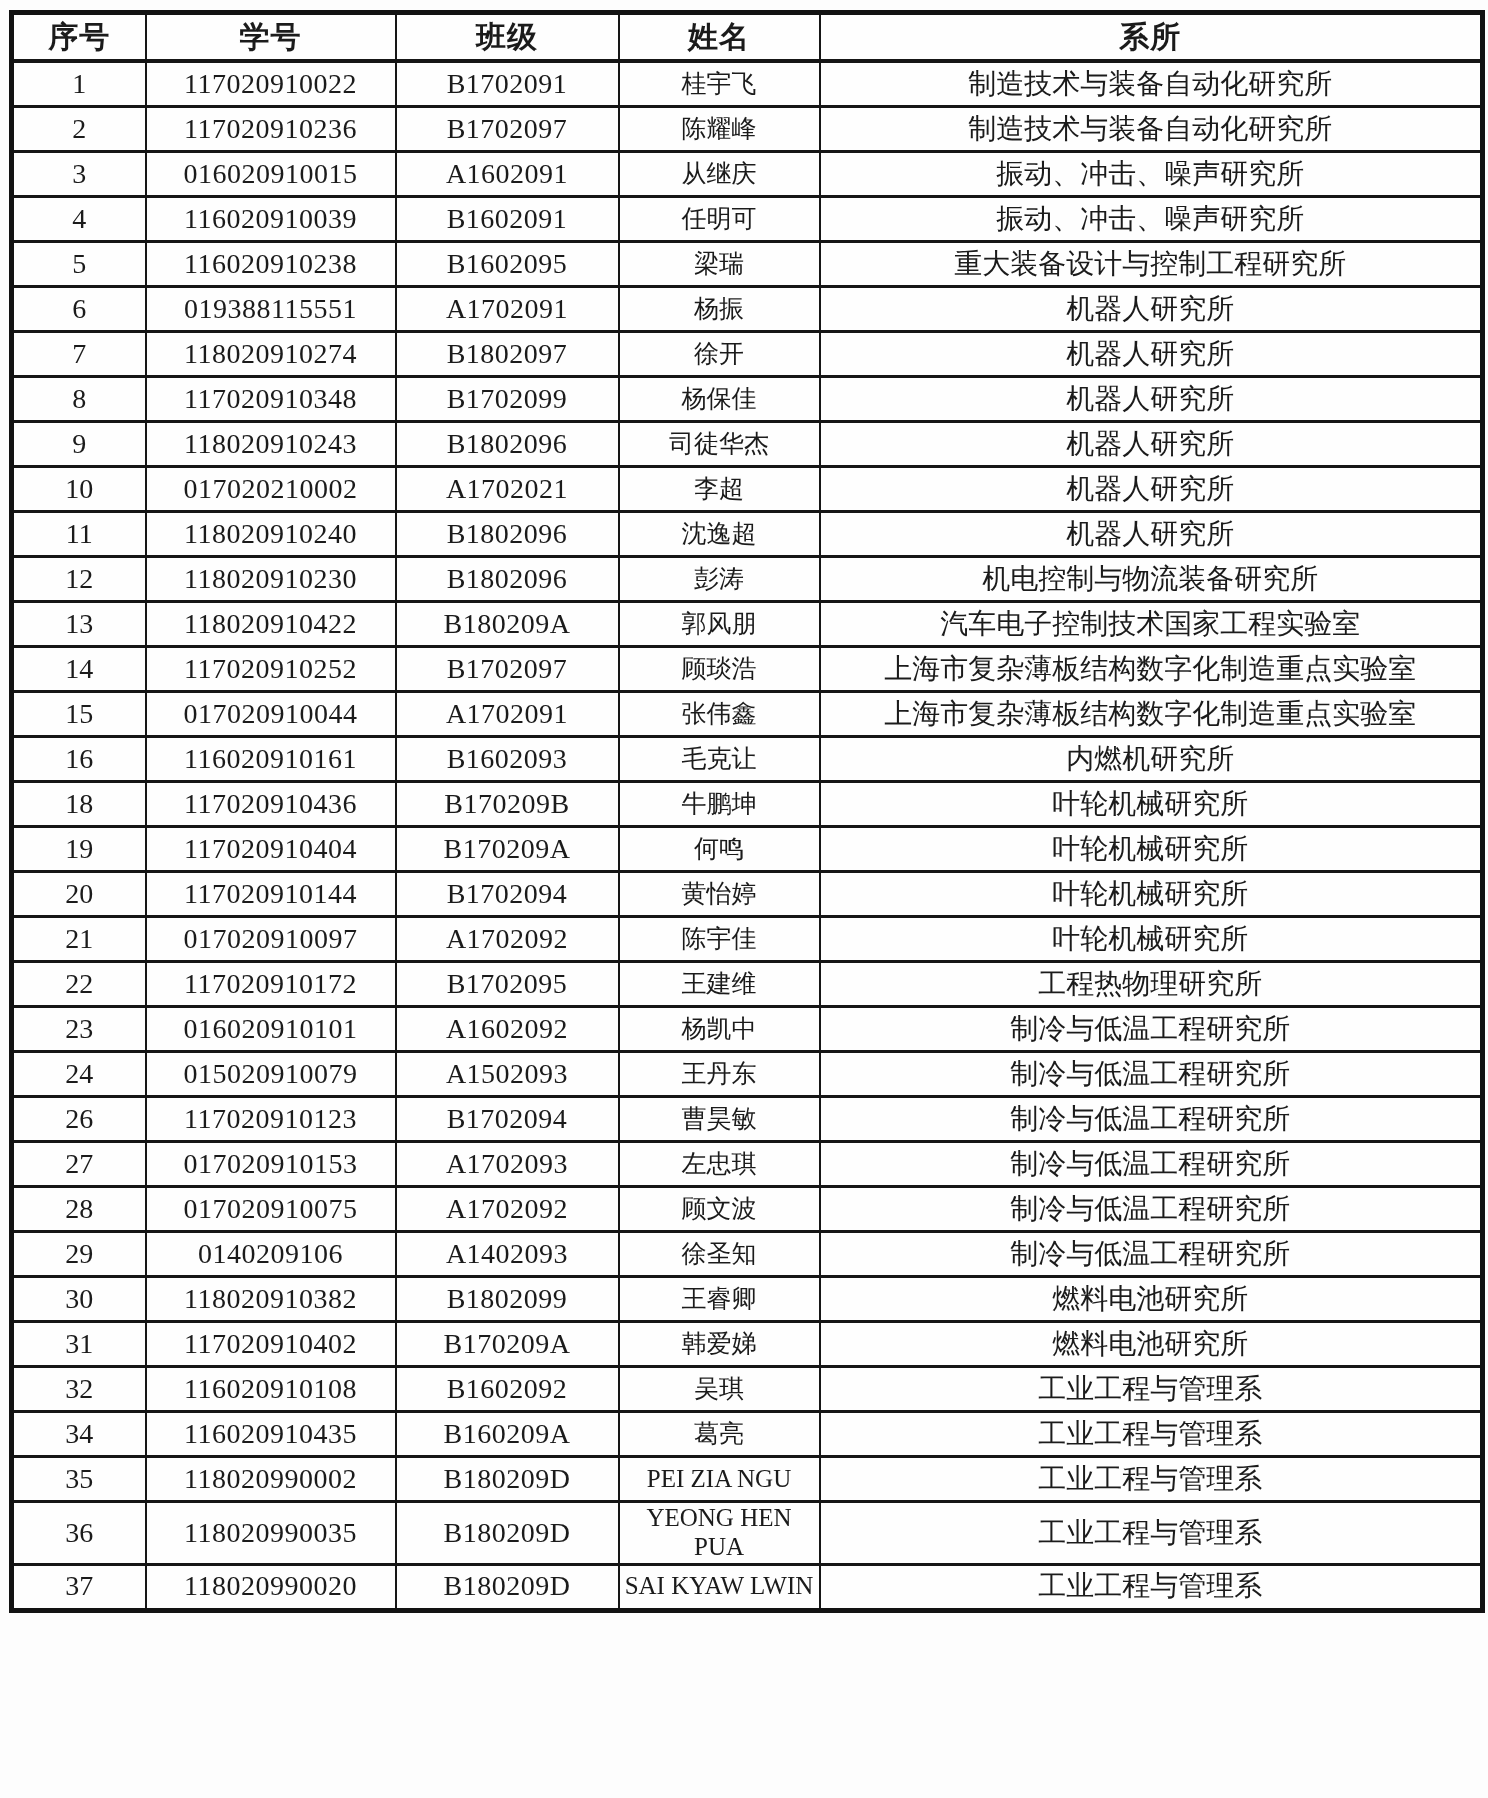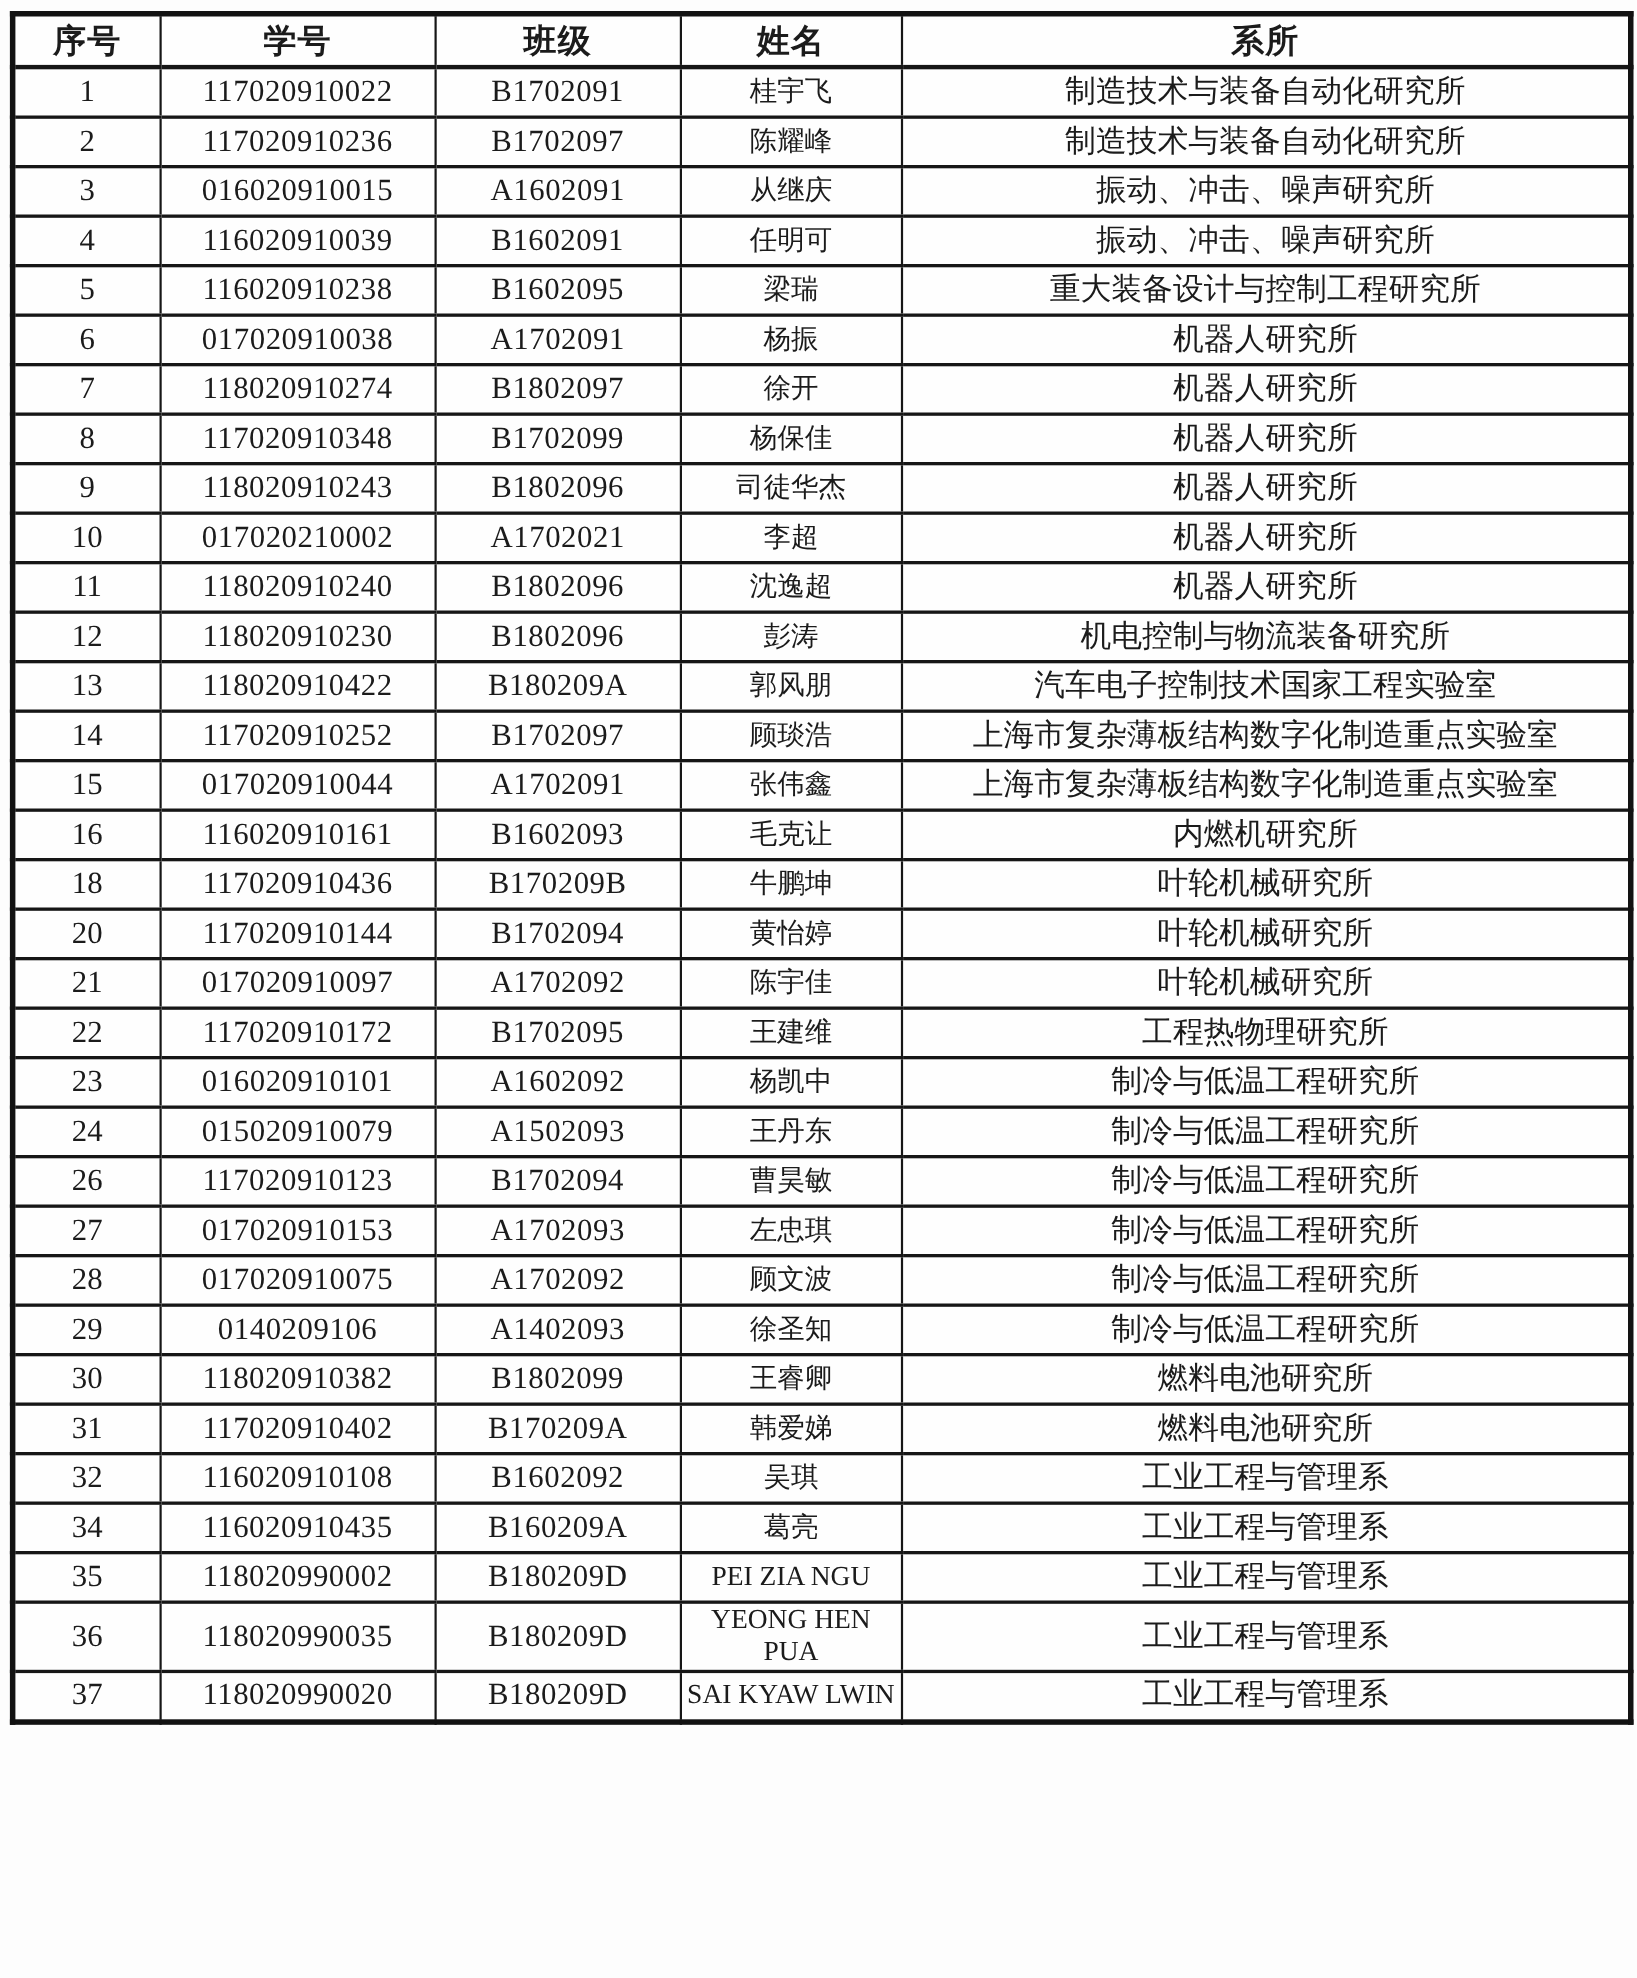--- a/index.html
+++ b/index.html
@@ -117,21 +117,21 @@
         </tr>
         <tr data-name="table-row">
           <td data-name="cell-seq">5</td>
           <td data-name="cell-student_id">116020910238</td>
           <td data-name="cell-class_id">B1602095</td>
           <td data-name="cell-name" class="name-cell">梁瑞</td>
           <td data-name="cell-department">重大装备设计与控制工程研究所</td>
         </tr>
         <tr data-name="table-row">
           <td data-name="cell-seq">6</td>
-          <td data-name="cell-student_id">017020910038</td>
+          <td data-name="cell-student_id">019388115551</td>
           <td data-name="cell-class_id">A1702091</td>
           <td data-name="cell-name" class="name-cell">杨振</td>
           <td data-name="cell-department">机器人研究所</td>
         </tr>
         <tr data-name="table-row">
           <td data-name="cell-seq">7</td>
           <td data-name="cell-student_id">118020910274</td>
           <td data-name="cell-class_id">B1802097</td>
           <td data-name="cell-name" class="name-cell">徐开</td>
           <td data-name="cell-department">机器人研究所</td>
@@ -200,20 +200,27 @@
           <td data-name="cell-department">内燃机研究所</td>
         </tr>
         <tr data-name="table-row">
           <td data-name="cell-seq">18</td>
           <td data-name="cell-student_id">117020910436</td>
           <td data-name="cell-class_id">B170209B</td>
           <td data-name="cell-name" class="name-cell">牛鹏坤</td>
           <td data-name="cell-department">叶轮机械研究所</td>
         </tr>
         <tr data-name="table-row">
+          <td data-name="cell-seq">19</td>
+          <td data-name="cell-student_id">117020910404</td>
+          <td data-name="cell-class_id">B170209A</td>
+          <td data-name="cell-name" class="name-cell">何鸣</td>
+          <td data-name="cell-department">叶轮机械研究所</td>
+        </tr>
+        <tr data-name="table-row">
           <td data-name="cell-seq">20</td>
           <td data-name="cell-student_id">117020910144</td>
           <td data-name="cell-class_id">B1702094</td>
           <td data-name="cell-name" class="name-cell">黄怡婷</td>
           <td data-name="cell-department">叶轮机械研究所</td>
         </tr>
         <tr data-name="table-row">
           <td data-name="cell-seq">21</td>
           <td data-name="cell-student_id">017020910097</td>
           <td data-name="cell-class_id">A1702092</td>

